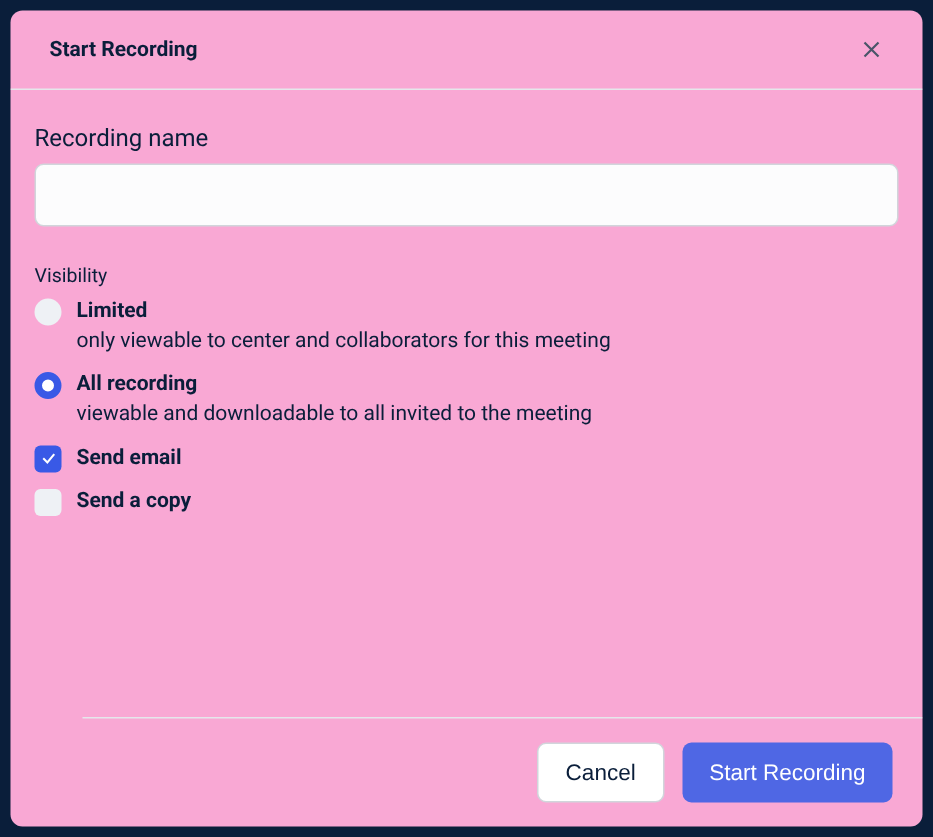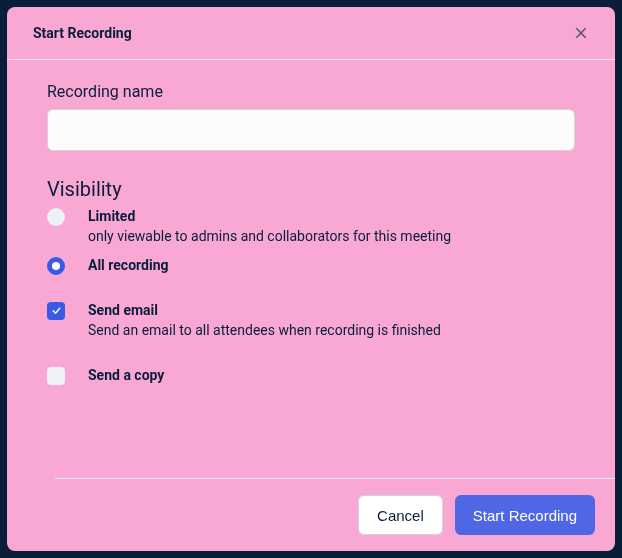--- a/index.html
+++ b/index.html
@@ -46,53 +46,53 @@
       background: none;
       border: none;
     }
     .close-btn svg {
       width: 16px;
       height: 16px;
       stroke: currentColor;
       stroke-width: 2.2;
     }
     .modal-body {
-      padding: 22px 40px;
+      padding: 22px 16px;
       flex: 1;
       color: #0a1e3a;
     }
     .field-label {
       font-size: 16px;
       color: #0a1e3a;
       margin-bottom: 8px;
     }
     .text-input {
       width: 100%;
       height: 42px;
       border: 1px solid #d1d5db;
       border-radius: 6px;
       background: #fcfcfd;
       padding: 0 12px;
       font-size: 15px;
       color: #0a1e3a;
     }
     .section-label {
-      font-size: 20px;
+      font-size: 13px;
       color: #0a1e3a;
       margin-top: 26px;
       margin-bottom: 6px;
     }
     .option-row {
       display: flex;
       align-items: flex-start;
-      gap: 23px;
+      gap: 10px;
       margin-bottom: 10px;
     }
     .option-row.spaced-top {
-      margin-top: 26px;
+      margin-top: 10px;
     }
     .control {
       flex-shrink: 0;
       width: 18px;
       height: 18px;
       margin-top: 1px;
       display: flex;
       align-items: center;
       justify-content: center;
     }
@@ -187,44 +187,44 @@
     <input type="text" class="text-input" value="" style="">
 
     <div class="section-label">Visibility</div>
 
     <div class="option-row">
       <div class="control">
         <div class="radio-outer"></div>
       </div>
       <div class="option-text">
         <div class="option-title">Limited</div>
-        <div class="option-desc">only viewable to admins and collaborators for this meeting</div>
+        <div class="option-desc">only viewable to center and collaborators for this meeting</div>
       </div>
     </div>
 
     <div class="option-row">
       <div class="control">
         <div class="radio-outer selected"></div>
       </div>
       <div class="option-text">
         <div class="option-title">All recording</div>
+        <div class="option-desc">viewable and downloadable to all invited to the meeting</div>
       </div>
     </div>
 
     <div class="option-row spaced-top">
       <div class="control">
         <div class="checkbox-box checked">
           <svg viewBox="0 0 24 24">
               <path d="M4 12 L10 18 L20 6"></path>
             </svg>
         </div>
       </div>
       <div class="option-text">
         <div class="option-title">Send email</div>
-        <div class="option-desc">Send an email to all attendees when recording is finished</div>
       </div>
     </div>
 
     <div class="option-row spaced-top">
       <div class="control">
         <div class="checkbox-box"></div>
       </div>
       <div class="option-text">
         <div class="option-title">Send a copy</div>
       </div>

